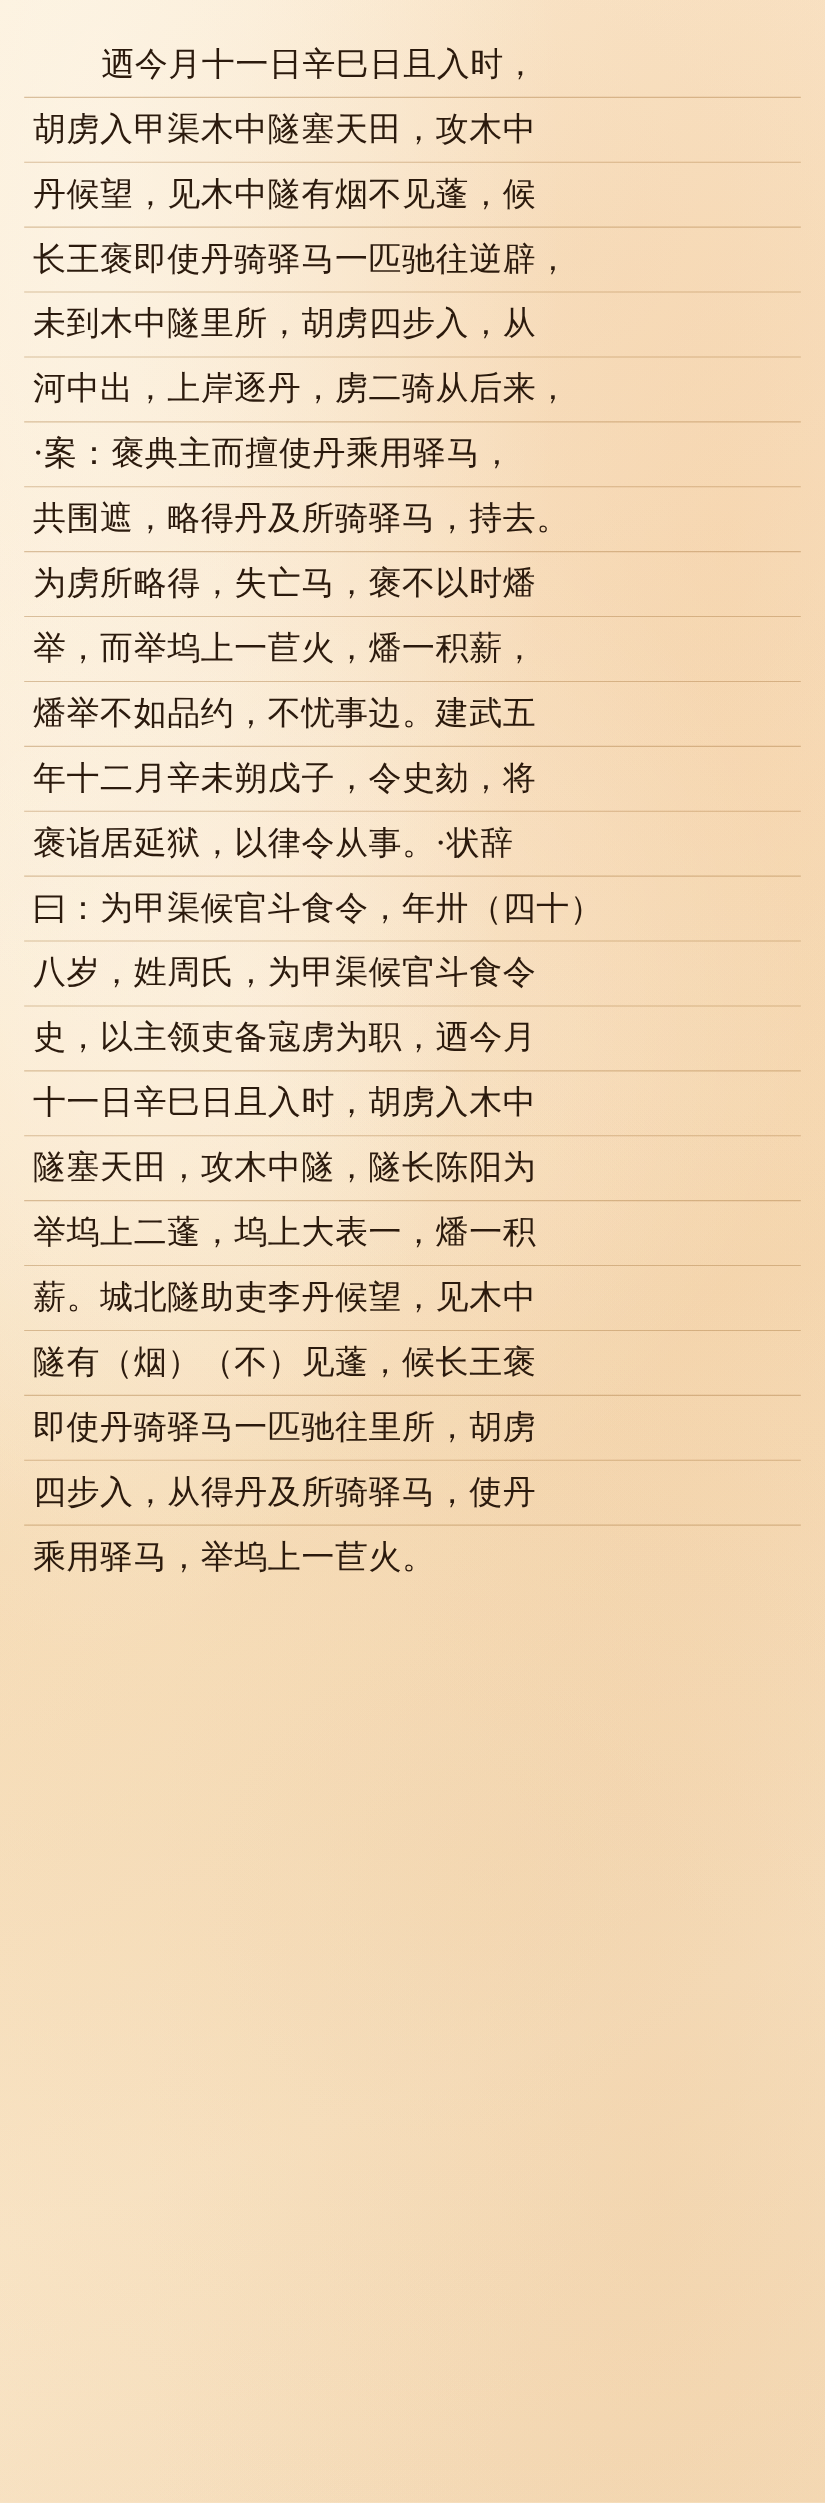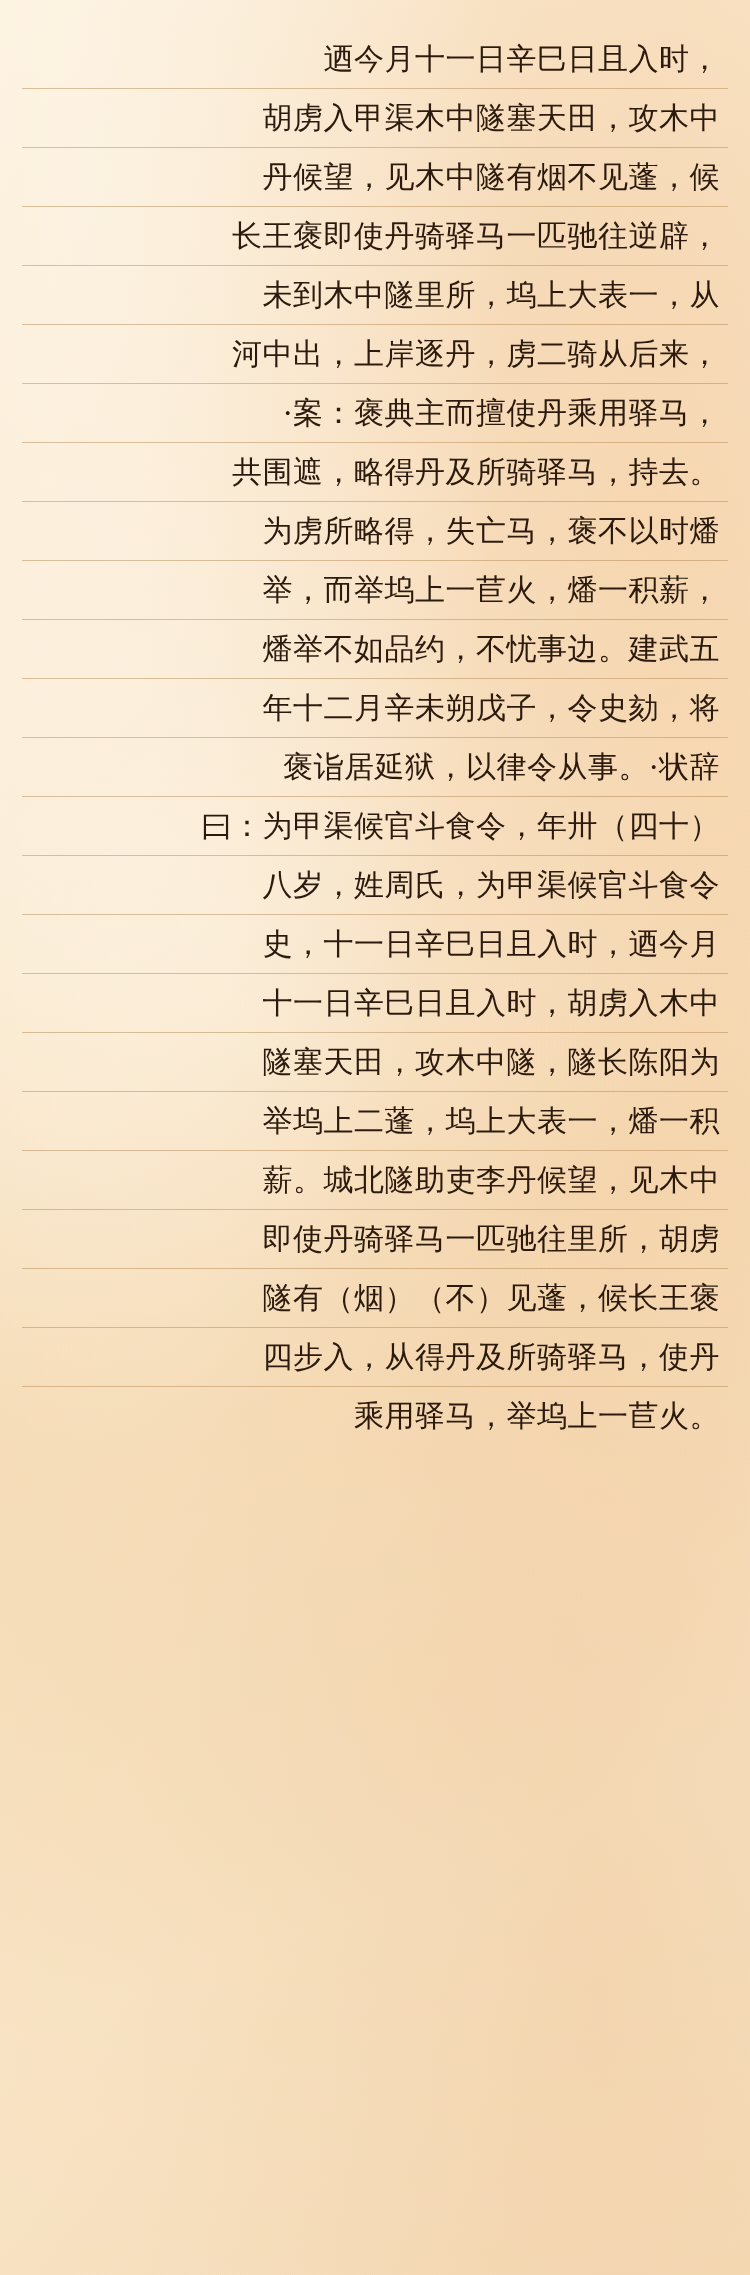--- a/index.html
+++ b/index.html
@@ -18,21 +18,20 @@
     width: 750px;
     height: 2275px;
     box-sizing: border-box;
     background:
       radial-gradient(ellipse at 12% 8%, rgba(255,250,238,0.85) 0%, rgba(255,250,238,0) 45%),
       radial-gradient(ellipse at 88% 22%, rgba(244,200,150,0.35) 0%, rgba(244,200,150,0) 50%),
       radial-gradient(ellipse at 20% 62%, rgba(248,226,190,0.55) 0%, rgba(248,226,190,0) 55%),
       radial-gradient(ellipse at 80% 88%, rgba(240,205,160,0.40) 0%, rgba(240,205,160,0) 55%),
       linear-gradient(160deg, #fdf1dc 0%, #fbe8cd 25%, #f6dcb8 55%, #f9e6c9 80%, #f5dcba 100%);
     overflow: hidden;
-    text-align: right;
   }
   .page::after {
     content: "";
     position: absolute;
     inset: 0;
     pointer-events: none;
     background:
       radial-gradient(circle at 70% 10%, rgba(230,180,130,0.18) 0%, rgba(230,180,130,0) 40%),
       radial-gradient(circle at 30% 40%, rgba(255,255,255,0.25) 0%, rgba(255,255,255,0) 35%),
       radial-gradient(circle at 60% 75%, rgba(226,176,124,0.16) 0%, rgba(226,176,124,0) 42%);
@@ -74,35 +73,35 @@
 </head>
 <body>
 
 <div class="page">
   <div class="scroll-body">
     <div class="spacer-top"></div>
     <div class="line first">迺今月十一日辛巳日且入时，</div>
     <div class="line">胡虏入甲渠木中隧塞天田，攻木中</div>
     <div class="line">丹候望，见木中隧有烟不见蓬，候</div>
     <div class="line">长王褒即使丹骑驿马一匹驰往逆辟，</div>
-    <div class="line">未到木中隧里所，坞上大表一，从</div>
+    <div class="line">未到木中隧里所，胡虏四步入，从</div>
     <div class="line">河中出，上岸逐丹，虏二骑从后来，</div>
     <div class="line">·案：褒典主而擅使丹乘用驿马，</div>
     <div class="line">共围遮，略得丹及所骑驿马，持去。</div>
     <div class="line">为虏所略得，失亡马，褒不以时燔</div>
     <div class="line">举，而举坞上一苣火，燔一积薪，</div>
     <div class="line">燔举不如品约，不忧事边。建武五</div>
     <div class="line">年十二月辛未朔戊子，令史劾，将</div>
     <div class="line">褒诣居延狱，以律令从事。·状辞</div>
     <div class="line">曰：为甲渠候官斗食令，年卅（四十）</div>
     <div class="line">八岁，姓周氏，为甲渠候官斗食令</div>
-    <div class="line">史，十一日辛巳日且入时，迺今月</div>
+    <div class="line">史，以主领吏备寇虏为职，迺今月</div>
     <div class="line">十一日辛巳日且入时，胡虏入木中</div>
     <div class="line">隧塞天田，攻木中隧，隧长陈阳为</div>
     <div class="line">举坞上二蓬，坞上大表一，燔一积</div>
     <div class="line">薪。城北隧助吏李丹候望，见木中</div>
+    <div class="line">隧有（烟）（不）见蓬，候长王褒</div>
     <div class="line">即使丹骑驿马一匹驰往里所，胡虏</div>
-    <div class="line">隧有（烟）（不）见蓬，候长王褒</div>
     <div class="line">四步入，从得丹及所骑驿马，使丹</div>
     <div class="line last">乘用驿马，举坞上一苣火。</div>
     <div class="spacer-bottom"></div>
   </div>
 </div>
 
 </body></html>

